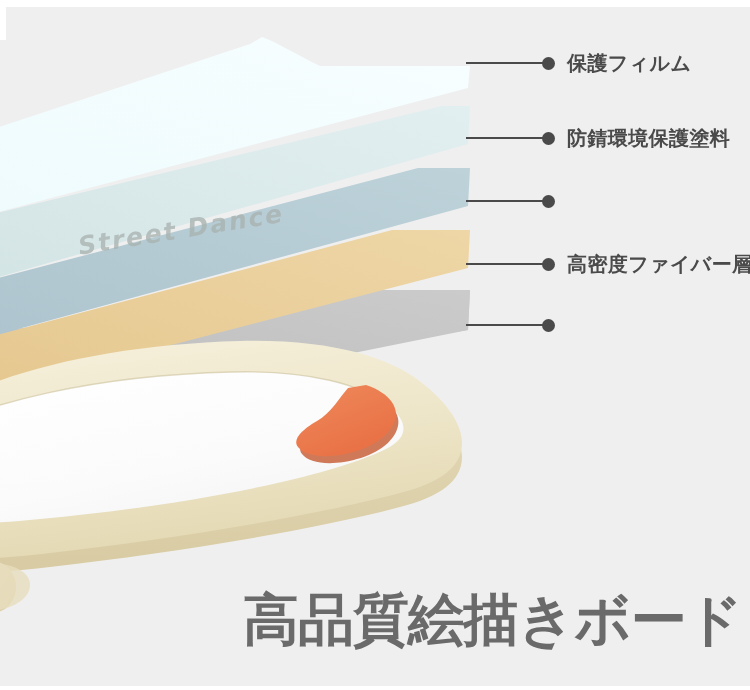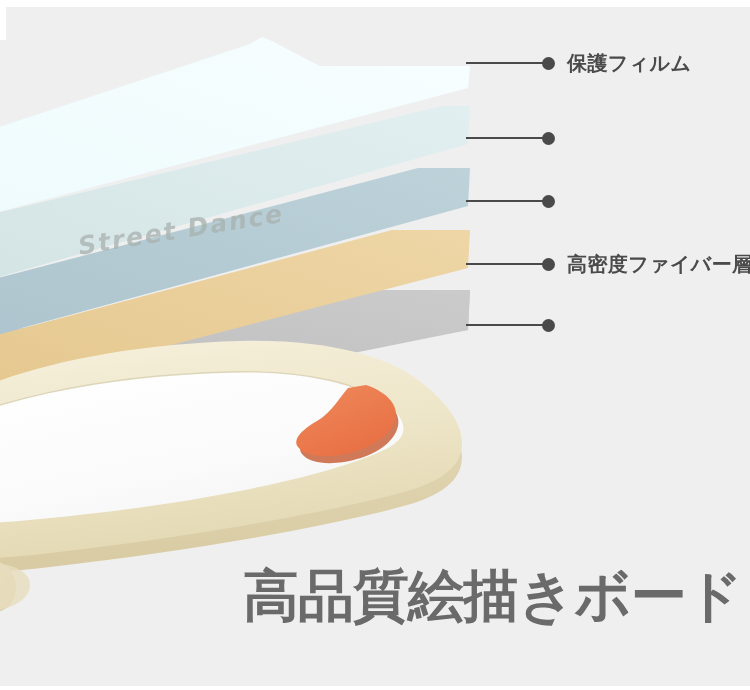--- a/index.html
+++ b/index.html
@@ -121,21 +121,21 @@
     width: 560px;
     height: 290px;
     z-index: 12;
   }
   .board svg { display: block; }
 
   
   .headline {
     position: absolute;
     left: 243px;
-    top: 568px;
+    top: 592px;
     font-family: "DejaVu Sans", "Liberation Sans", sans-serif;
     font-size: 56px;
     font-weight: 700;
     color: #6a6a6a;
     letter-spacing: -1px;
     white-space: nowrap;
     z-index: 30;
     line-height: 1;
   }
 </style>
@@ -275,20 +275,21 @@
 
     <div class="callout" style="top:48px">
       <span class="leader"></span>
       <span class="dot"></span>
       <span class="label">保護フィルム</span>
     </div>
 
     <div class="callout" style="top:123px">
       <span class="leader"></span>
       <span class="dot"></span>
+      <span class="label">防錆環境保護塗料</span>
     </div>
 
     <div class="callout" style="top:186px">
       <span class="leader"></span>
       <span class="dot"></span>
     </div>
 
     <div class="callout" style="top:249px">
       <span class="leader"></span>
       <span class="dot"></span>

